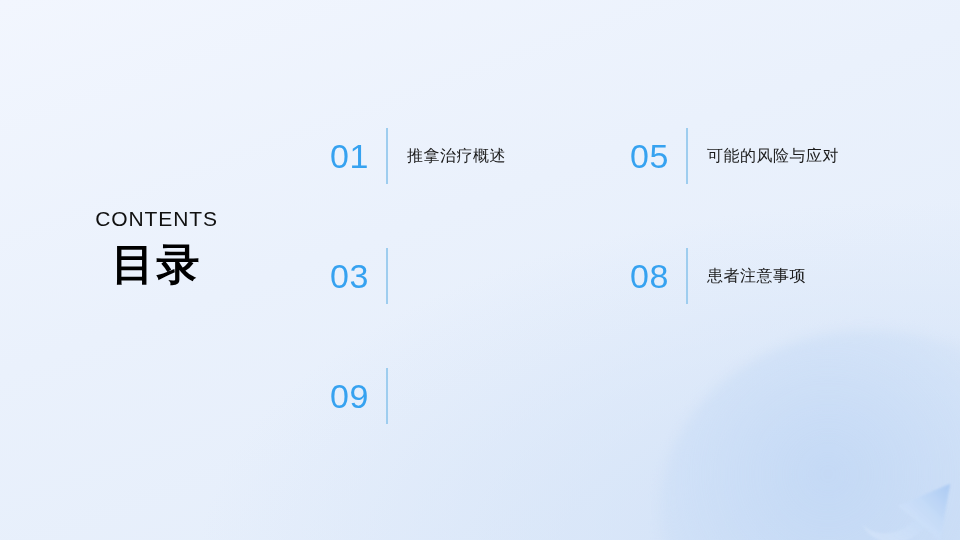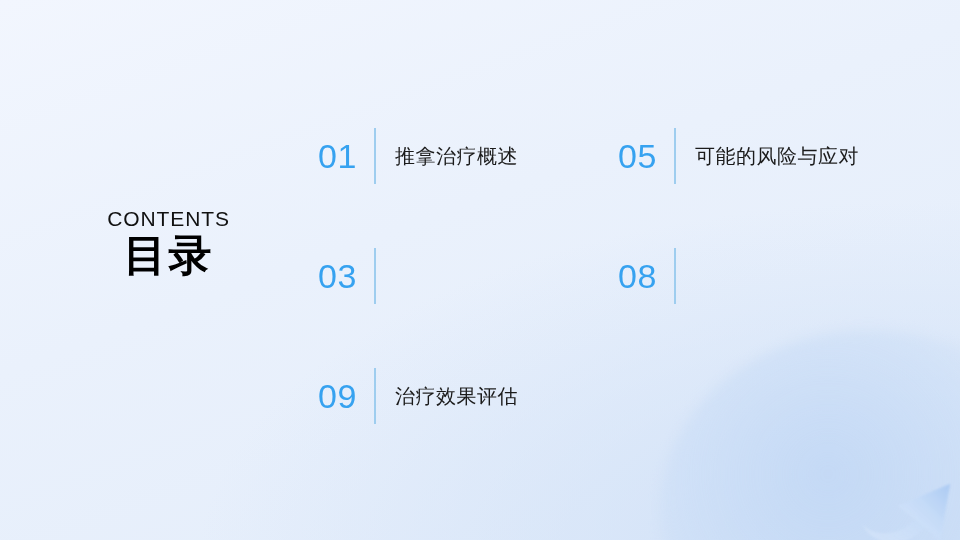--- a/index.html
+++ b/index.html
@@ -32,44 +32,45 @@
     height: 360px;
     border-radius: 50%;
     background: radial-gradient(circle at 40% 40%, rgba(183,209,243,0.55) 0%, rgba(190,214,245,0.30) 45%, rgba(200,220,246,0) 72%);
     filter: blur(6px);
     pointer-events: none;
   }
 
   
   .title-block {
     position: absolute;
-    left: 16px;
+    left: 4px;
     top: 206px;
     width: 305px;
     text-align: center;
   }
   .contents-label {
     font-size: 21px;
     letter-spacing: 0.9px;
     color: #111111;
     line-height: 1.25;
     font-weight: 400;
   }
   .contents-cn {
+    margin-top: 9px;
     font-size: 43px;
     font-weight: 700;
     color: #000000;
     letter-spacing: 2px;
     line-height: 1.1;
   }
 
   
   .toc {
     position: absolute;
-    left: 318px;
+    left: 330px;
     top: 95px;
     width: 600px;
     height: 360px;
     display: grid;
     grid-template-columns: 300px 300px;
     grid-template-rows: 120px 120px 120px;
   }
 
   .toc-item {
     display: flex;
@@ -89,21 +90,21 @@
     flex: 0 0 2px;
     width: 2px;
     height: 56px;
     background: #9ecdef;
     margin-right: 19px;
   }
   .toc-item.two-line .toc-rule {
     height: 74px;
   }
   .toc-text {
-    font-size: 20px;
+    font-size: 16px;
     color: #1b1b1b;
     line-height: 1.55;
     letter-spacing: 0.5px;
     max-width: 186px;
   }
 
   
   .deco-arrow {
     position: absolute;
     left: 858px;
@@ -142,26 +143,26 @@
     </div>
 
     <div class="toc-item">
       <div class="toc-num">03</div>
       <div class="toc-rule"></div>
     </div>
 
     <div class="toc-item">
       <div class="toc-num">08</div>
       <div class="toc-rule"></div>
+      <div class="toc-text">患者注意事项</div>
     </div>
 
     <div class="toc-item">
       <div class="toc-num">09</div>
       <div class="toc-rule"></div>
-      <div class="toc-text">治疗效果评估</div>
     </div>
 
 
   </div>
 
   <svg class="deco-arrow" viewBox="0 0 104 92">
     <defs>
       <linearGradient id="arrowGrad" x1="0" y1="1" x2="1" y2="0">
         <stop offset="0%" stop-color="#dce9fb" stop-opacity="0.55"></stop>
         <stop offset="55%" stop-color="#c6dcf8" stop-opacity="0.9"></stop>

